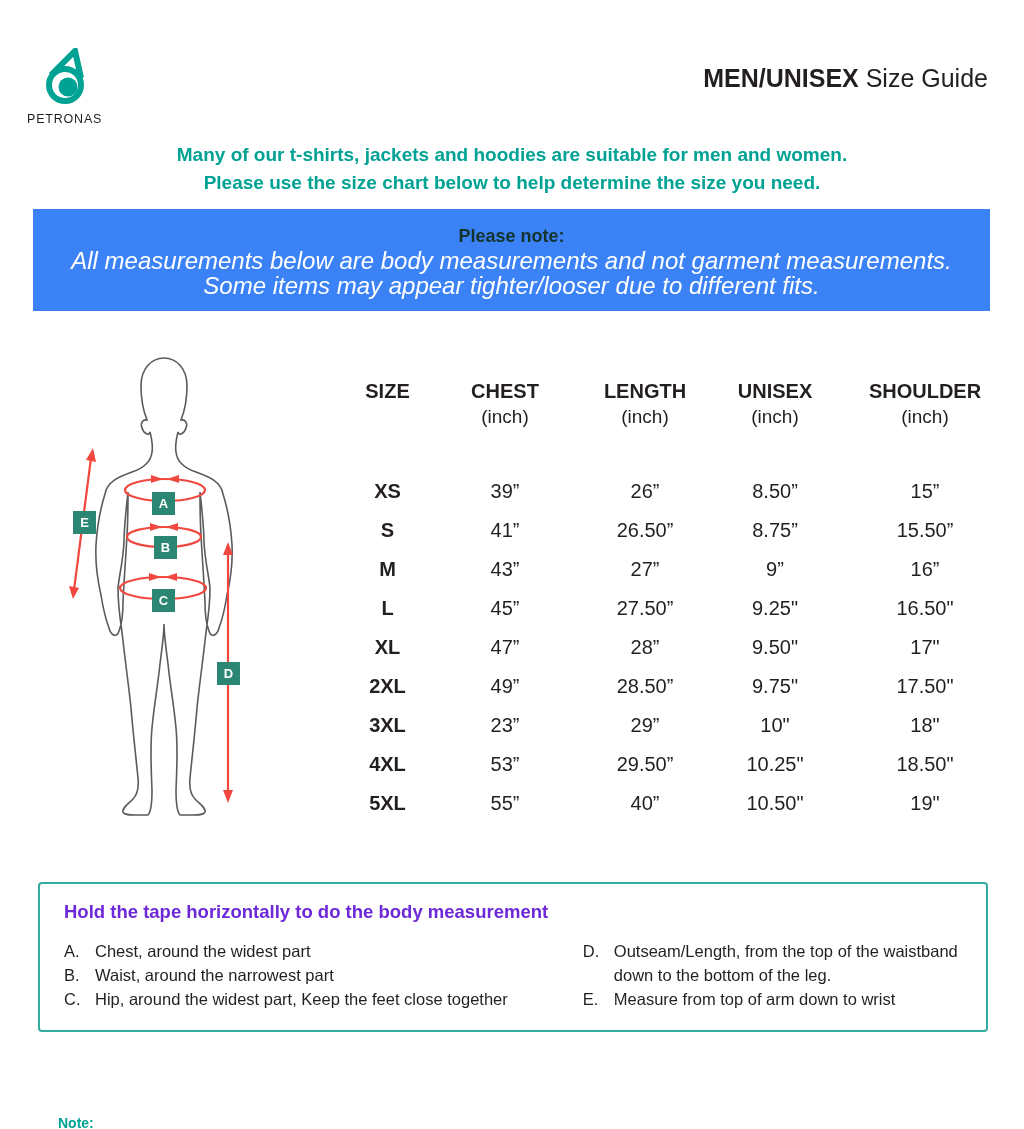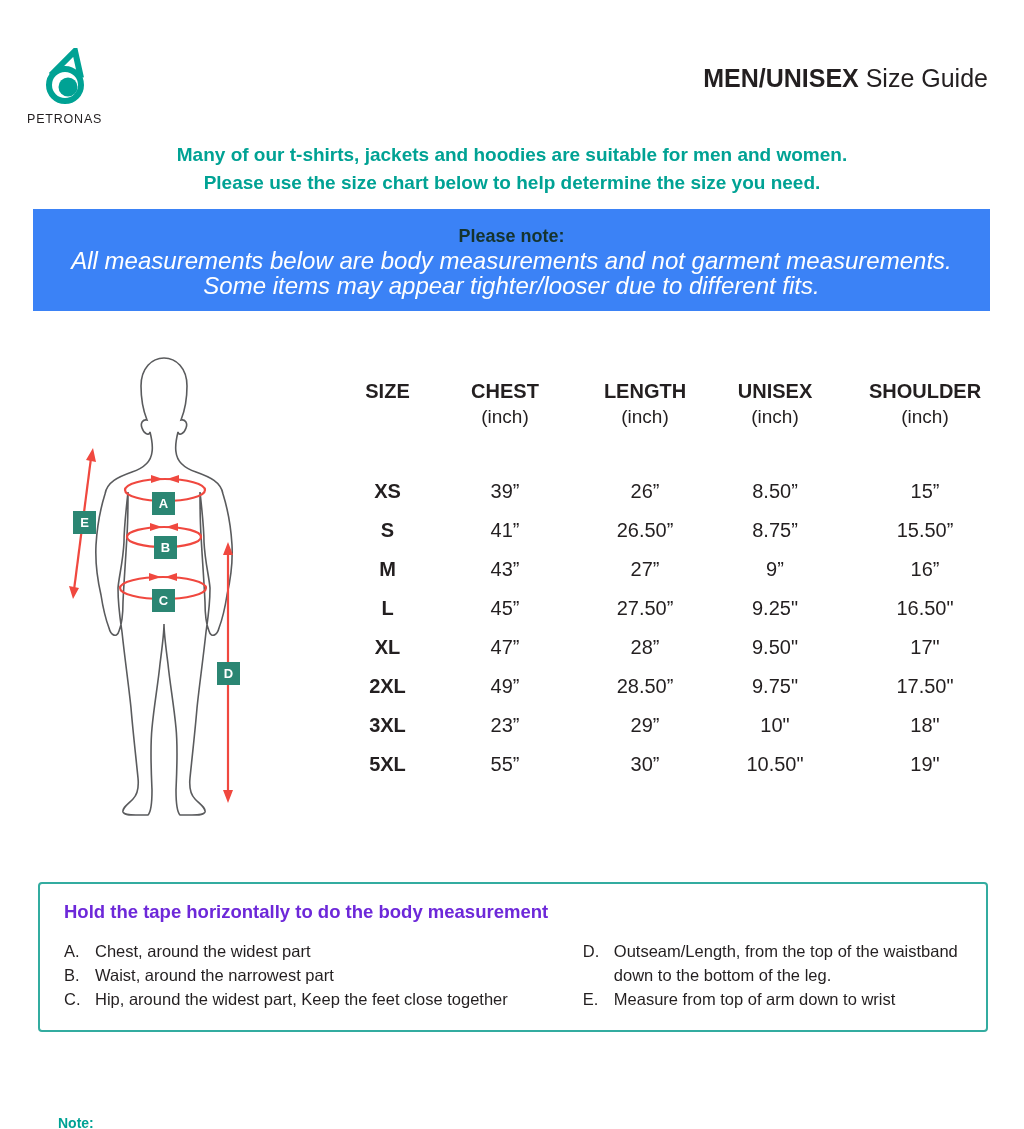--- a/index.html
+++ b/index.html
@@ -203,23 +203,30 @@
           <div class="td">17.50"</div>
         </div>
         <div class="tr">
           <div class="td size">3XL</div>
           <div class="td">23”</div>
           <div class="td">29”</div>
           <div class="td">10"</div>
           <div class="td">18"</div>
         </div>
         <div class="tr">
+          <div class="td size">4XL</div>
+          <div class="td">53”</div>
+          <div class="td">29.50”</div>
+          <div class="td">10.25"</div>
+          <div class="td">18.50"</div>
+        </div>
+        <div class="tr">
           <div class="td size">5XL</div>
           <div class="td">55”</div>
-          <div class="td">30”</div>
+          <div class="td">40”</div>
           <div class="td">10.50"</div>
           <div class="td">19"</div>
         </div>
       </div>
   </div>
 
   <div class="box">
     <div class="box-title">Hold the tape horizontally to do the body measurement</div>
     <div class="cols">
       <div class="col-left" id="instr-left">

